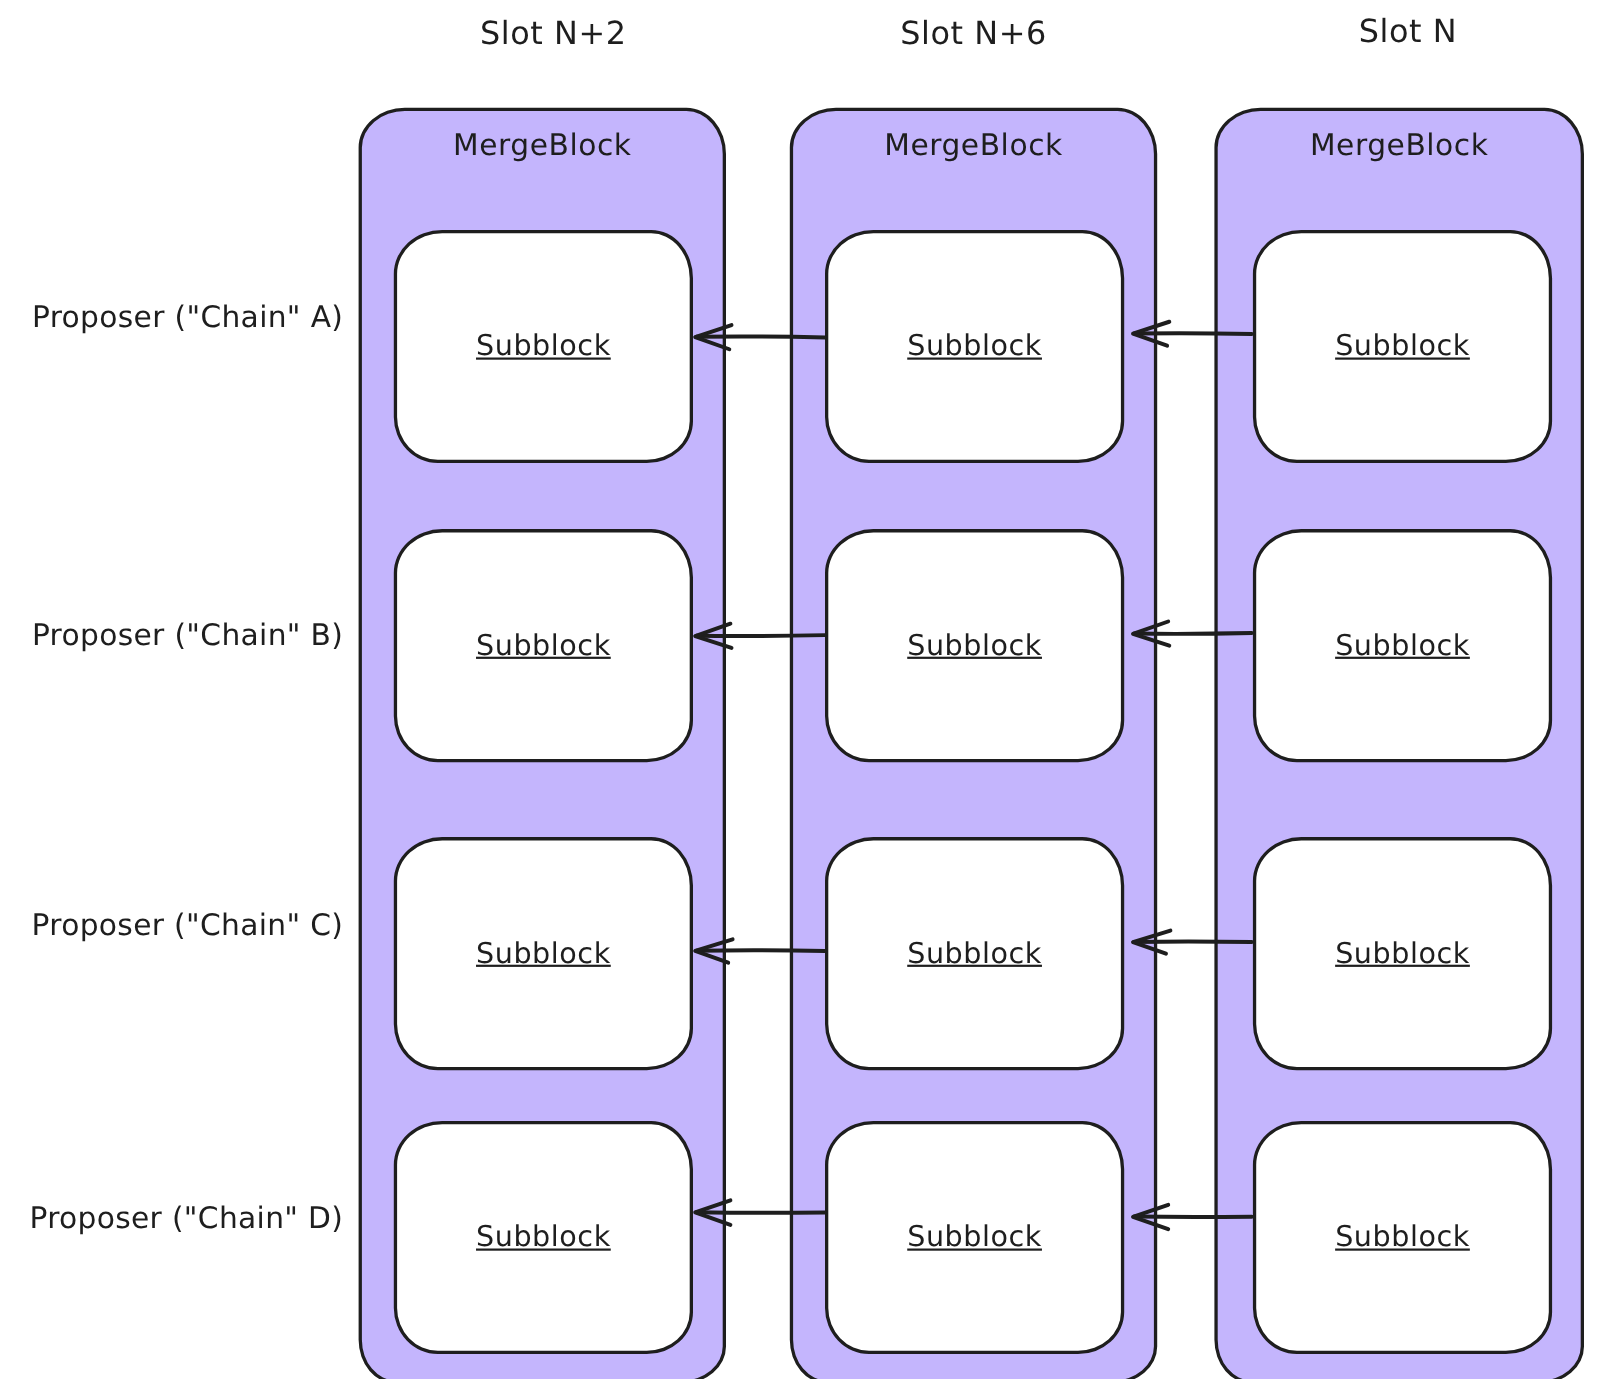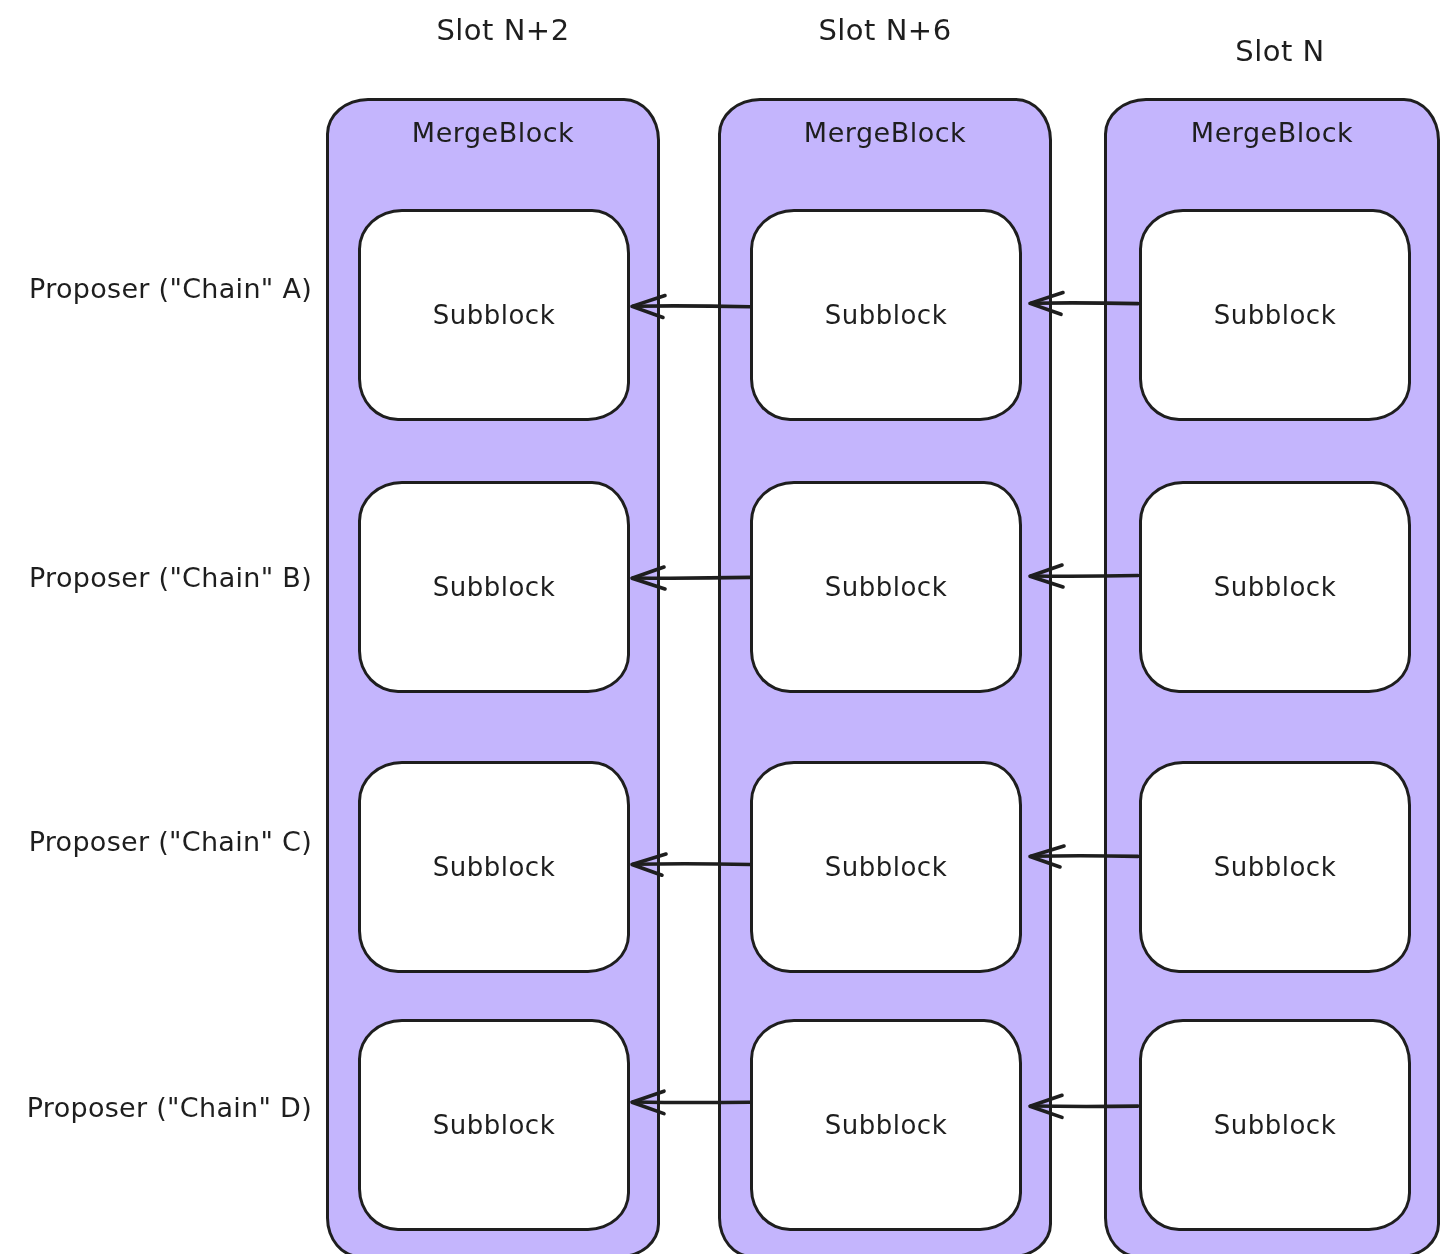--- a/index.html
+++ b/index.html
@@ -64,20 +64,21 @@
     border-radius: 44px 38px 42px 40px / 40px 44px 38px 42px;
     background: #ffffff;
     box-sizing: border-box;
     display: flex;
     align-items: center;
     justify-content: center;
   }
   .subblock-label {
     font-size: 26px;
     letter-spacing: 0.5px;
+    text-decoration: underline;
   }
   .sub-row-a { top: 108px; }
   .sub-row-b { top: 380px; }
   .sub-row-c { top: 660px; }
   .sub-row-d { top: 918px; }
   .arrow {
     position: absolute;
     overflow: visible;
   }
   .arrow path {
@@ -89,21 +90,21 @@
   .arrow .arrow-line { stroke-width: 3.6; }
   .arrow .arrow-head { stroke-width: 3.6; }
 </style>
 </head>
 <body>
 
 <div class="canvas">
 
   <div class="slot-header" style="left:336px; width:334px; top:10px;">Slot N+2</div>
   <div class="slot-header" style="left:718px; width:334px; top:10px;">Slot N+6</div>
-  <div class="slot-header" style="left:1110px; width:340px; top:8px;margin-top:23px;">Slot N</div>
+  <div class="slot-header" style="left:1110px; width:340px; top:8px;">Slot N</div>
 
   <div class="proposer-label" style="top:269px;">Proposer ("Chain" A)</div>
   <div class="proposer-label" style="top:558px;">Proposer ("Chain" B)</div>
   <div class="proposer-label" style="top:822px;">Proposer ("Chain" C)</div>
   <div class="proposer-label" style="top:1088px;">Proposer ("Chain" D)</div>
 
   <div class="mergeblock" style="left:326px;">
     <div class="mergeblock-label">MergeBlock</div>
     <div class="subblock sub-row-a">
       <span class="subblock-label">Subblock</span>

